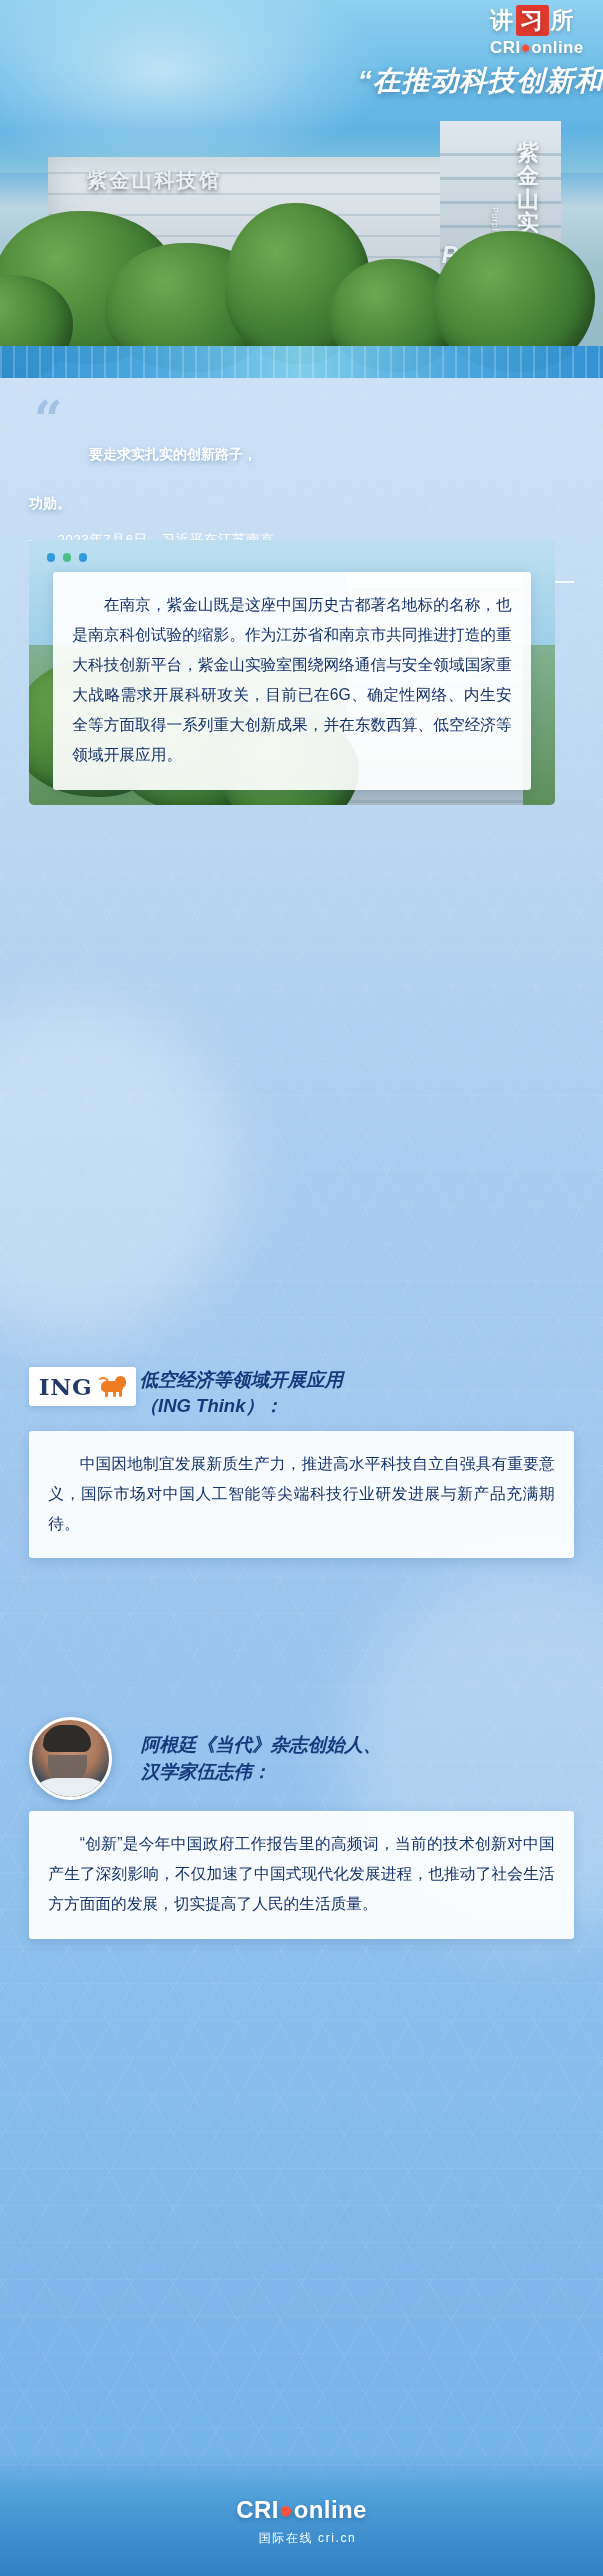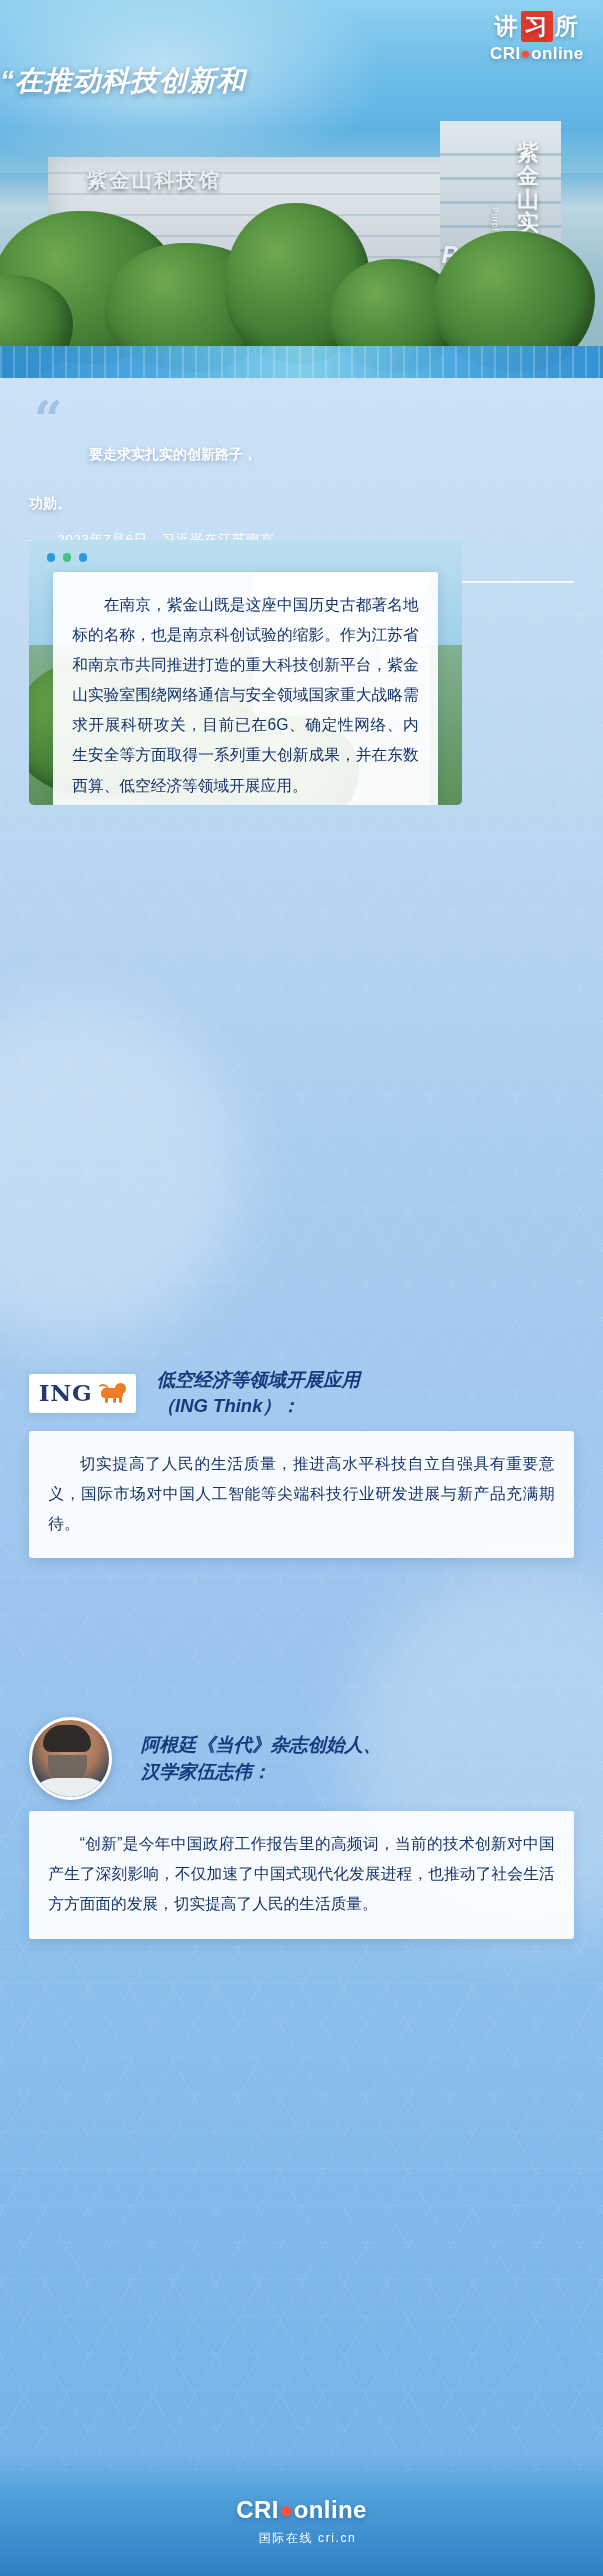--- a/index.html
+++ b/index.html
@@ -150,22 +150,22 @@
   }
   .hero-bottom-strip:after {
     content: "";
     position: absolute; left: 0; top: 0; right: 0; bottom: 0;
     background: repeating-linear-gradient(90deg, rgba(255,255,255,.22) 0 1.6px, transparent 1.6px 13px);
   }
 
   
   .brand {
     position: absolute;
-    right: 19.3px; top: 11px;
-    text-align: center;
+    right: 19.3px; top: 5px;
+    text-align: left;
     z-index: 6;
   }
   .brand-jxs {
     display: inline-block;
     color: #ffffff;
     font-size: 23px;
     font-weight: bold;
     letter-spacing: 1.6px;
     text-shadow: 0 1.6px 4px rgba(0,0,0,.25);
     vertical-align: middle;
@@ -190,22 +190,23 @@
     color: #ffffff;
   }
   .brand-cri .rdot {
     color: #ff4d3d;
   }
 
   
   .hero-title {
     position: absolute;
     left: 0; right: 0; top: 60px;
-    text-align: left;
+    text-align: right;
     z-index: 5;
+    padding-left: 8px;
   }
   .hero-title .line {
     display: block;
     color: #ffffff;
     font-size: 28px;
     font-weight: bold;
     font-style: italic;
     letter-spacing: 0.8px;
     line-height: 1.5;
     text-shadow: 0 2.4px 6.4px rgba(20,60,100,.45);
@@ -245,21 +246,21 @@
   .quote-rule {
     margin-top: 6.4px;
     height: 1.6px;
     background: rgba(255,255,255,.85);
   }
 
   
   .photo-card {
     position: absolute;
     left: 29px; top: 540px;
-    width: 433px; height: 265px;
+    width: 526px; height: 265px;
     border-radius: 4.8px;
     overflow: hidden;
     background: linear-gradient(180deg,#8fbfd8 0%, #7fae8c 45%, #5c8f5a 100%);
   }
   .photo-card .sky2 {
     position: absolute; left:0; top:0; width:100%; height:105px;
     background: linear-gradient(180deg,#bcdff0 0%, #9fd0ea 100%);
   }
   .photo-card .bldg2 {
     position: absolute; right: 32px; top: 32px; width: 177px; height: 233px;
@@ -309,22 +310,22 @@
   }
 
   
   .section-ing {
     position: absolute;
     left: 29px; top: 1367px;
     width: 545px;
   }
   .ing-head {
     display: flex;
-    align-items: center;
-    gap: 21px;
+    align-items: flex-start;
+    gap: 4px;
   }
   .ing-badge {
     background: #ffffff;
     border-radius: 2.4px;
     padding: 5.6px 9.7px 6.4px;
     display: flex;
     align-items: center;
     gap: 6.4px;
     box-shadow: 0 1.6px 6.4px rgba(30,70,110,.15);
   }
@@ -559,21 +560,21 @@
           <i class="leg" style="left:13.7px;"></i>
           <i class="leg" style="left:20px;"></i>
         </span>
       </div>
       <div class="ing-title">
         <div>低空经济等领域开展应用</div>
         <div>（ING Think）：</div>
       </div>
     </div>
     <div class="panel">
-      <p>切实提高了人民的生活质量，推进高水平科技自立自强具有重要意义，国际市场对中国人工智能等尖端科技行业研发进展与新产品充满期待。</p>
+      <p>中国因地制宜发展新质生产力，推进高水平科技自立自强具有重要意义，国际市场对中国人工智能等尖端科技行业研发进展与新产品充满期待。</p>
     </div>
   </div>
 
   <div class="section-person">
     <div class="person-head">
       <div class="avatar">
         <i class="hair"></i>
         <i class="beard"></i>
         <i class="shirt"></i>
       </div>

